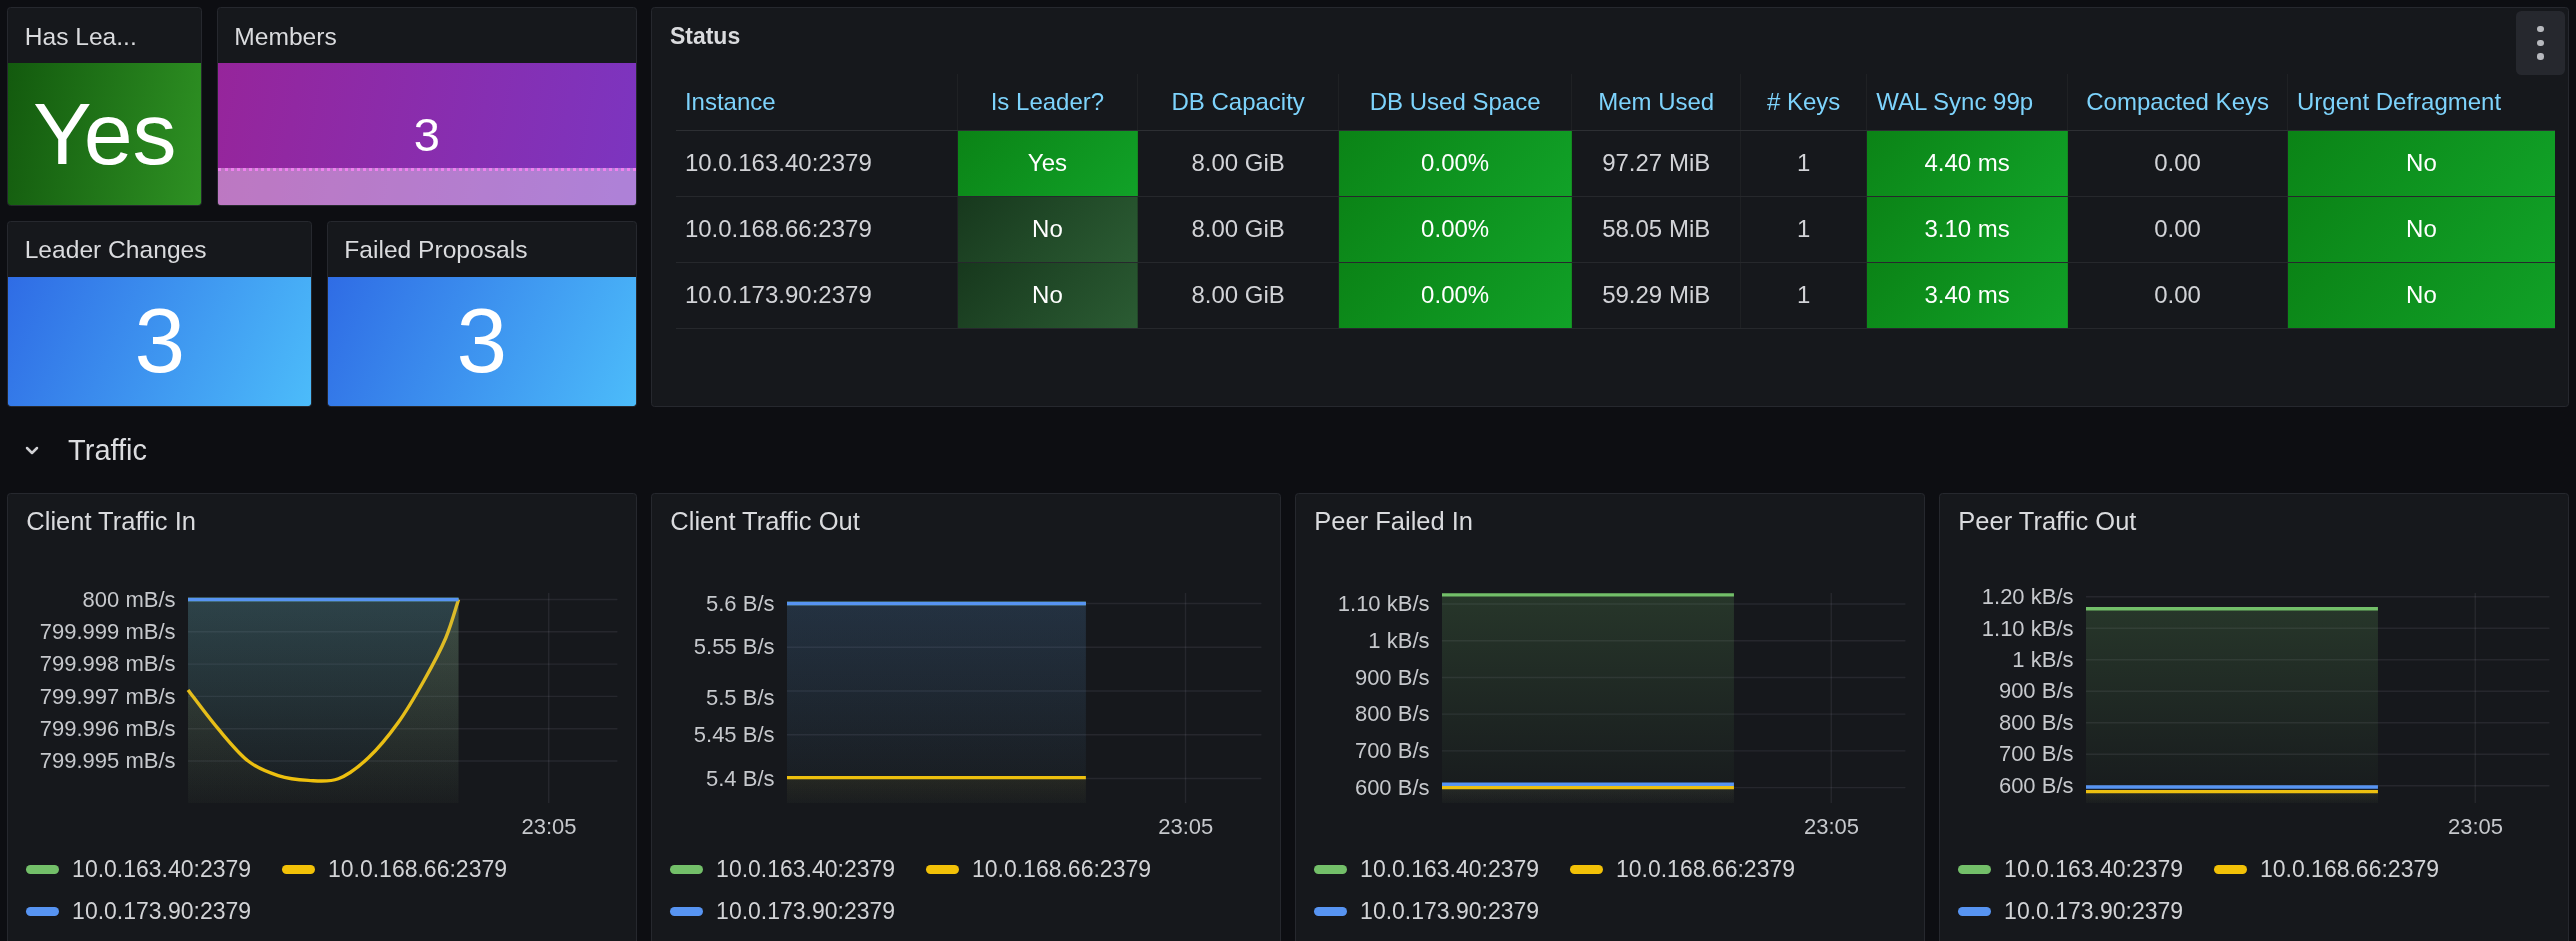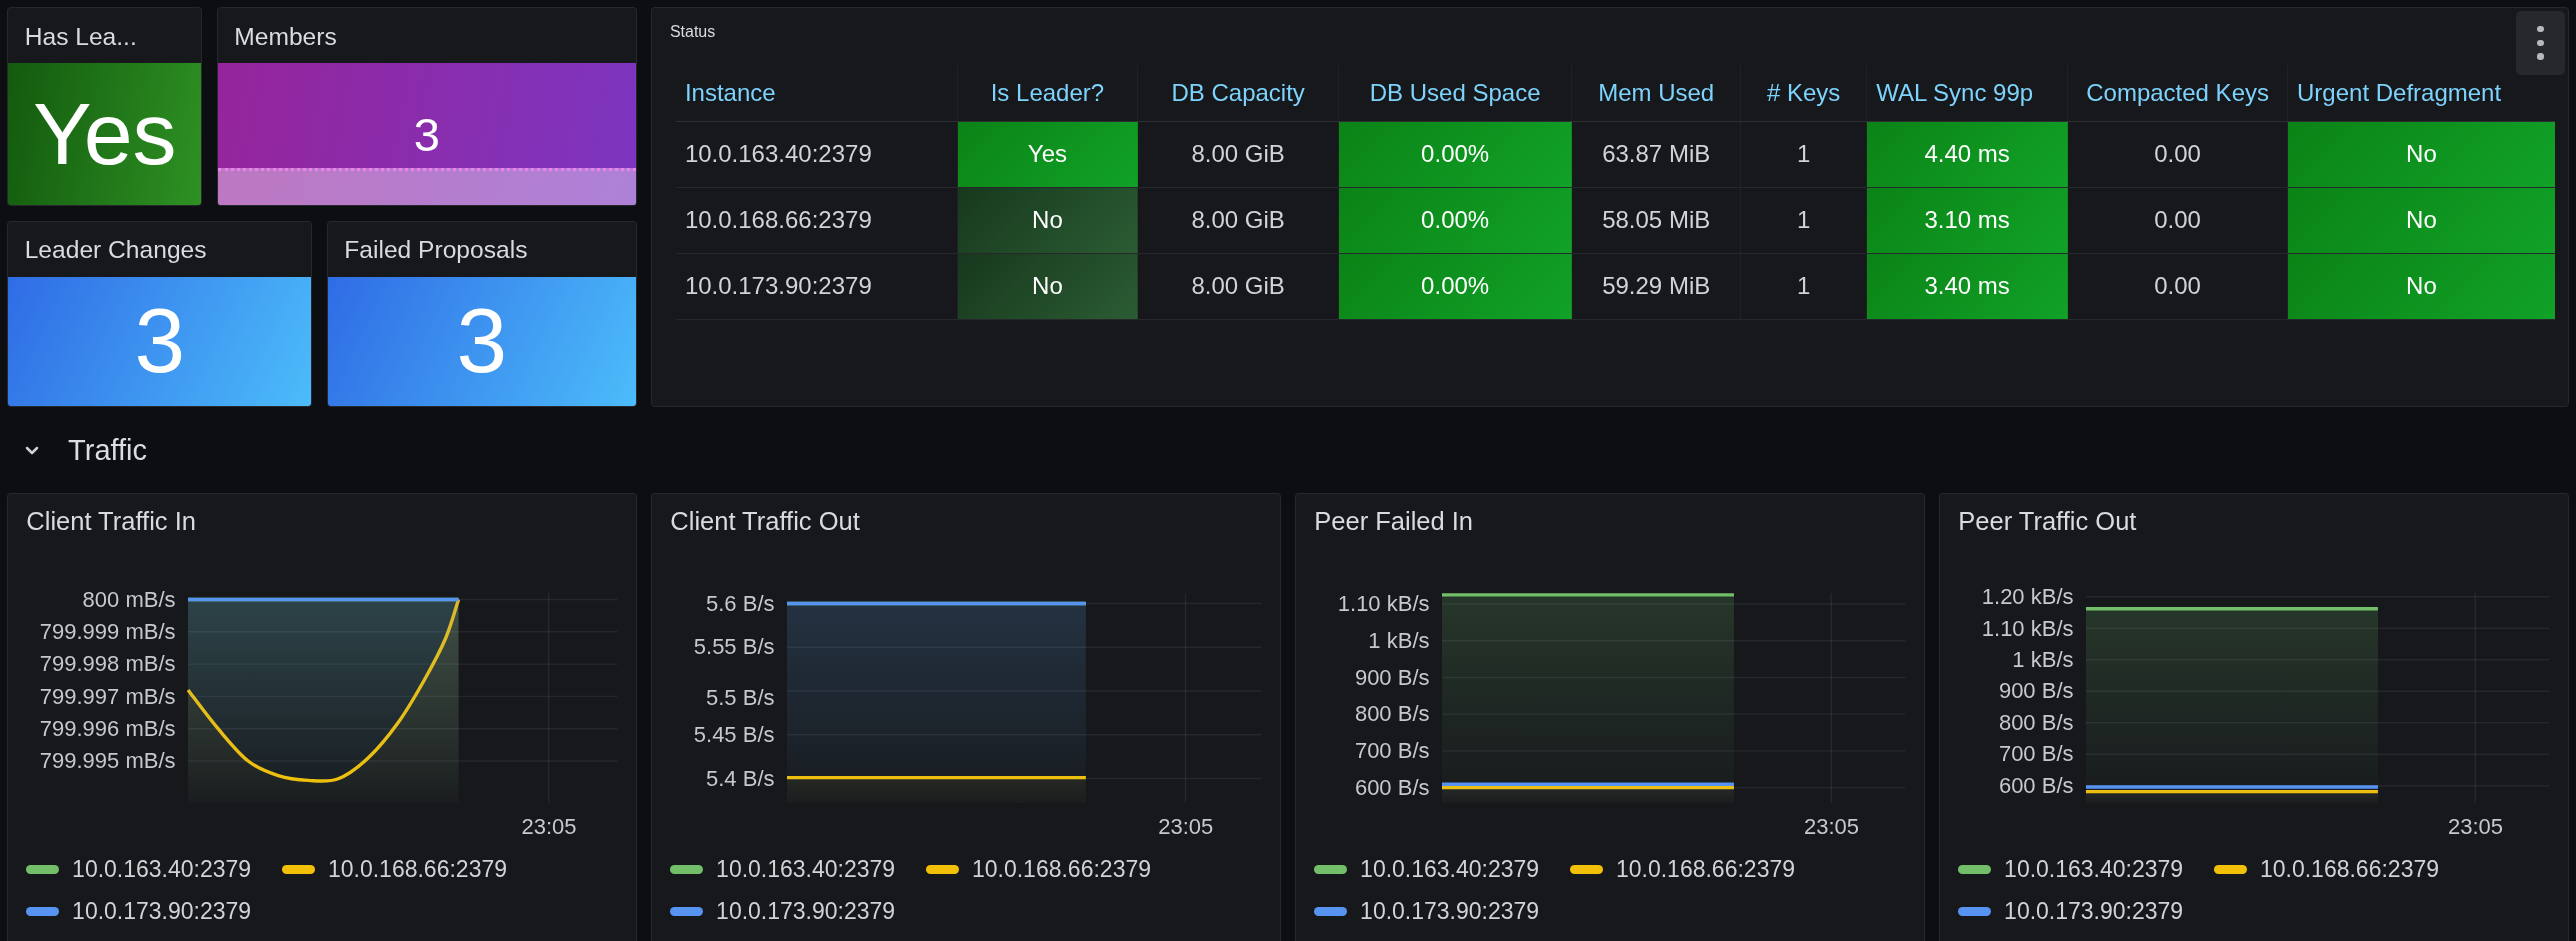--- a/index.html
+++ b/index.html
@@ -25,21 +25,21 @@
   .bg-purple { background:linear-gradient(100deg,#96259b 0%,#7c35c0 100%); }
   .bg-blue   { background:linear-gradient(115deg,#2f6ce5 0%,#4cbcfa 100%); }
   .stat-value { color:#fff; font-weight:500; z-index:2; }
   .v-huge { font-size:88px; }
   .v-big  { font-size:91px; }
   .v-med  { font-size:47px; }
   .sparkline { position:absolute; left:0; right:0; bottom:0; height:26%;
                background:rgba(255,255,255,0.38); border-top:3.6px dotted #ef80ef; }
 
   
-  .panel-hd { padding:14.6px 18px 0; font-size:16px; font-weight:400; color:#dadbde; }
+  .panel-hd { padding:14.6px 18px 0; font-size:23px; font-weight:700; color:#dadbde; }
   .menu-btn { position:absolute; top:2.7px; right:2.7px; width:49px; height:64px;
               background:#26282e; border-radius:5.5px; display:flex; flex-direction:column;
               gap:7.3px; align-items:center; justify-content:center; cursor:pointer; }
   .menu-btn i { width:6.4px; height:6.4px; border-radius:50%; background:#b7b9be; }
 
   .table { margin:24px 12.8px 0 24px; font-size:24px; }
   .trow  { display:flex; height:66px; border-bottom:0.9px solid rgba(255,255,255,0.07); }
   .thead { height:57px; border-bottom:0.9px solid rgba(255,255,255,0.10); }
   .th,.td { display:flex; align-items:center; padding:0 9px;
             border-right:0.9px solid rgba(255,255,255,0.04); overflow:hidden; }
@@ -129,21 +129,21 @@
             <div class="th al-center" style="width: 6.7%;"># Keys</div>
             <div class="th al-left" style="width: 10.7%;">WAL Sync 99p</div>
             <div class="th al-center" style="width: 11.7%;">Compacted Keys</div>
             <div class="th al-left" style="width: 14.2%;">Urgent Defragment</div>
           </div>
           <div class="trow">
             <div class="td al-left" style="width: 15%;">10.0.163.40:2379</div>
             <div class="td al-center cell-green" style="width: 9.6%;">Yes</div>
             <div class="td al-center" style="width: 10.7%;">8.00 GiB</div>
             <div class="td al-center cell-green" style="width: 12.4%;">0.00%</div>
-            <div class="td al-center" style="width: 9%;">63.87 MiB</div>
+            <div class="td al-center" style="width: 9%;">97.27 MiB</div>
             <div class="td al-center" style="width: 6.7%;">1</div>
             <div class="td al-center cell-green" style="width: 10.7%;">4.40 ms</div>
             <div class="td al-center" style="width: 11.7%;">0.00</div>
             <div class="td al-center cell-green" style="width: 14.2%;">No</div>
           </div>
           <div class="trow">
             <div class="td al-left" style="width: 15%;">10.0.168.66:2379</div>
             <div class="td al-center cell-darkgreen" style="width: 9.6%;">No</div>
             <div class="td al-center" style="width: 10.7%;">8.00 GiB</div>
             <div class="td al-center cell-green" style="width: 12.4%;">0.00%</div>

